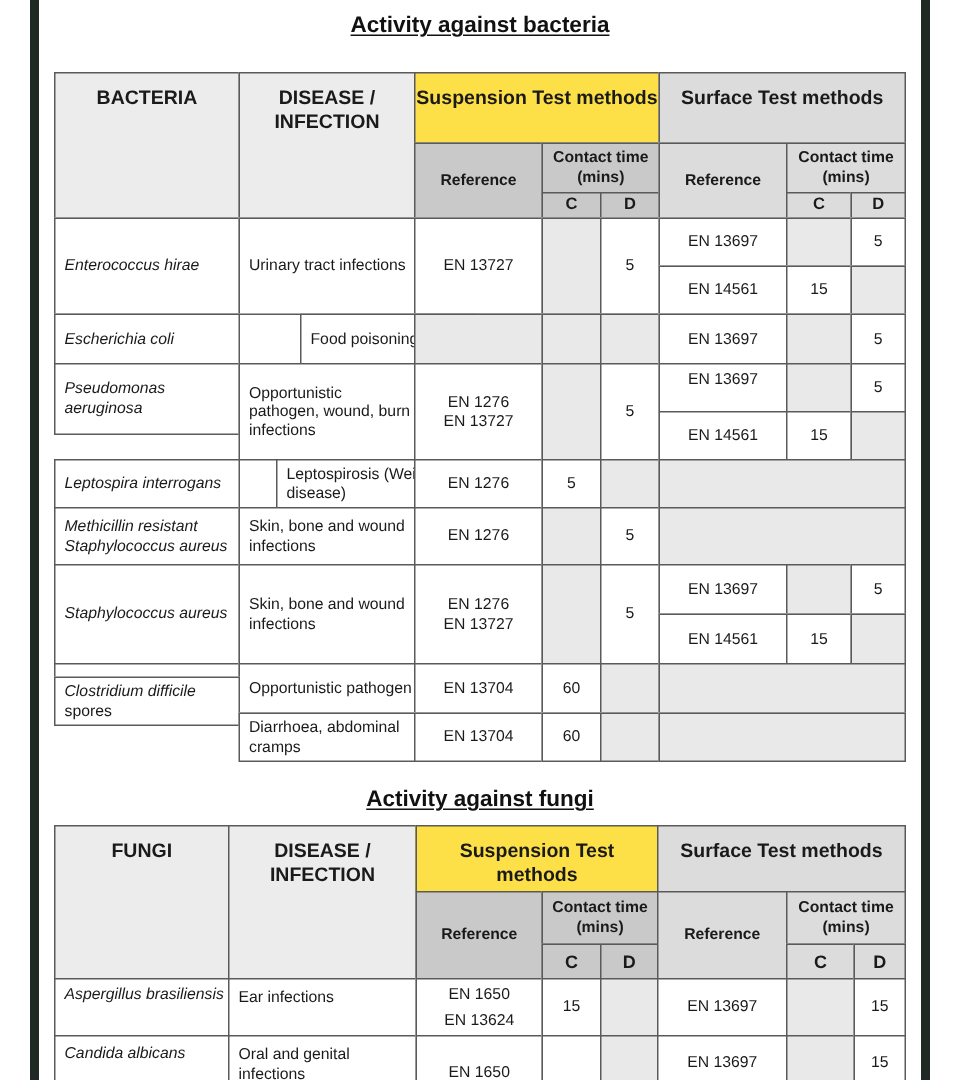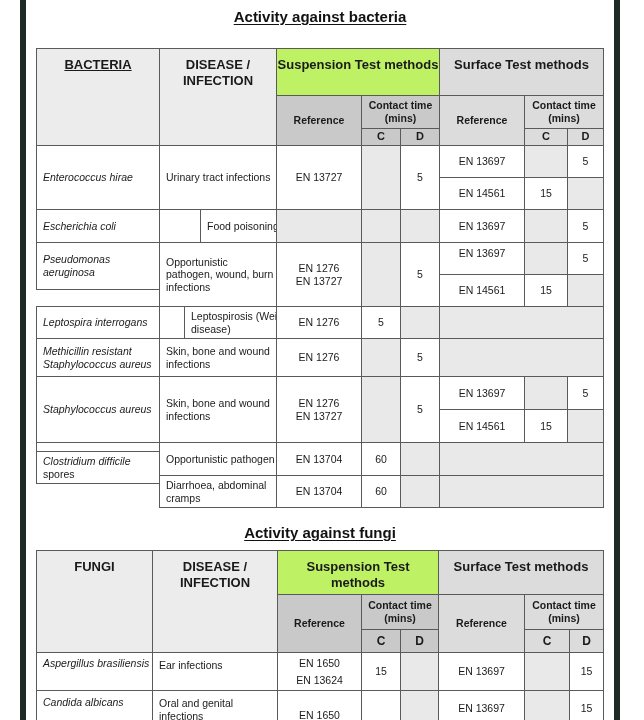--- a/index.html
+++ b/index.html
@@ -21,21 +21,21 @@
   }
   .tbl { position: absolute; left: 0; top: 0; }
   .c {
     position: absolute; box-sizing: border-box;
     border: 1px solid #5a5a5a;
     display: flex; align-items: center; justify-content: center;
     text-align: center; font-size: 10.5px; line-height: 1.2;
     background: #ffffff; margin-left: -1px; margin-top: -1px;
   }
   .hdr-main { background: #ececec; font-weight: bold; font-size: 13px; align-items: flex-start; padding-top: 8px; line-height: 1.2; }
-  .hdr-susp { background: #bef264; font-weight: bold; font-size: 13px; align-items: flex-start; padding-top: 8px; }
+  .hdr-susp { background: #fde047; font-weight: bold; font-size: 13px; align-items: flex-start; padding-top: 8px; }
   .hdr-surf { background: #dcdcdc; font-weight: bold; font-size: 13px; align-items: flex-start; padding-top: 8px; }
   .hdr-sub-susp { background: #c9c9c9; font-weight: bold; font-size: 10.5px; }
   .hdr-sub-surf { background: #dcdcdc; font-weight: bold; font-size: 10.5px; }
   .hdr-cd-susp { background: #c9c9c9; font-weight: bold; font-size: 11px; }
   .hdr-cd-surf { background: #dcdcdc; font-weight: bold; font-size: 11px; }
   .name { justify-content: flex-start; text-align: left; font-style: italic; padding-left: 6px; font-size: 10.5px; }
   .name .plain { font-style: normal; }
   .dis { justify-content: flex-start; text-align: left; padding-left: 6px; font-size: 10.5px; }
   .shade { background: #e9e9ea; }
   .top { align-items: flex-start; padding-top: 4px; }
@@ -44,21 +44,21 @@
 </head>
 <body>
 
 <div class="frame-left"></div>
 <div class="frame-right"></div>
 
 <div class="section-title" style="top:8px;">Activity against bacteria</div>
 
 <div class="tbl">
 
-  <div class="c hdr-main" style="left:37px;top:49px;width:124px;height:98px;text-decoration:underline;">BACTERIA</div>
+  <div class="c hdr-main" style="left:37px;top:49px;width:124px;height:98px;">BACTERIA</div>
   <div class="c hdr-main" style="left:160px;top:49px;width:118px;height:98px;">DISEASE / INFECTION</div>
   <div class="c hdr-susp" style="left:277px;top:49px;width:164px;height:48px;">Suspension Test methods</div>
   <div class="c hdr-surf" style="left:440px;top:49px;width:165px;height:48px;">Surface Test methods</div>
   <div class="c hdr-sub-susp" style="left:277px;top:96px;width:86px;height:51px;">Reference</div>
   <div class="c hdr-sub-susp" style="left:362px;top:96px;width:79px;height:34px;">Contact time (mins)</div>
   <div class="c hdr-cd-susp" style="left:362px;top:129px;width:40px;height:18px;">C</div>
   <div class="c hdr-cd-susp" style="left:401px;top:129px;width:40px;height:18px;">D</div>
   <div class="c hdr-sub-surf" style="left:440px;top:96px;width:86px;height:51px;">Reference</div>
   <div class="c hdr-sub-surf" style="left:525px;top:96px;width:80px;height:34px;">Contact time (mins)</div>
   <div class="c hdr-cd-surf" style="left:525px;top:129px;width:44px;height:18px;">C</div>

